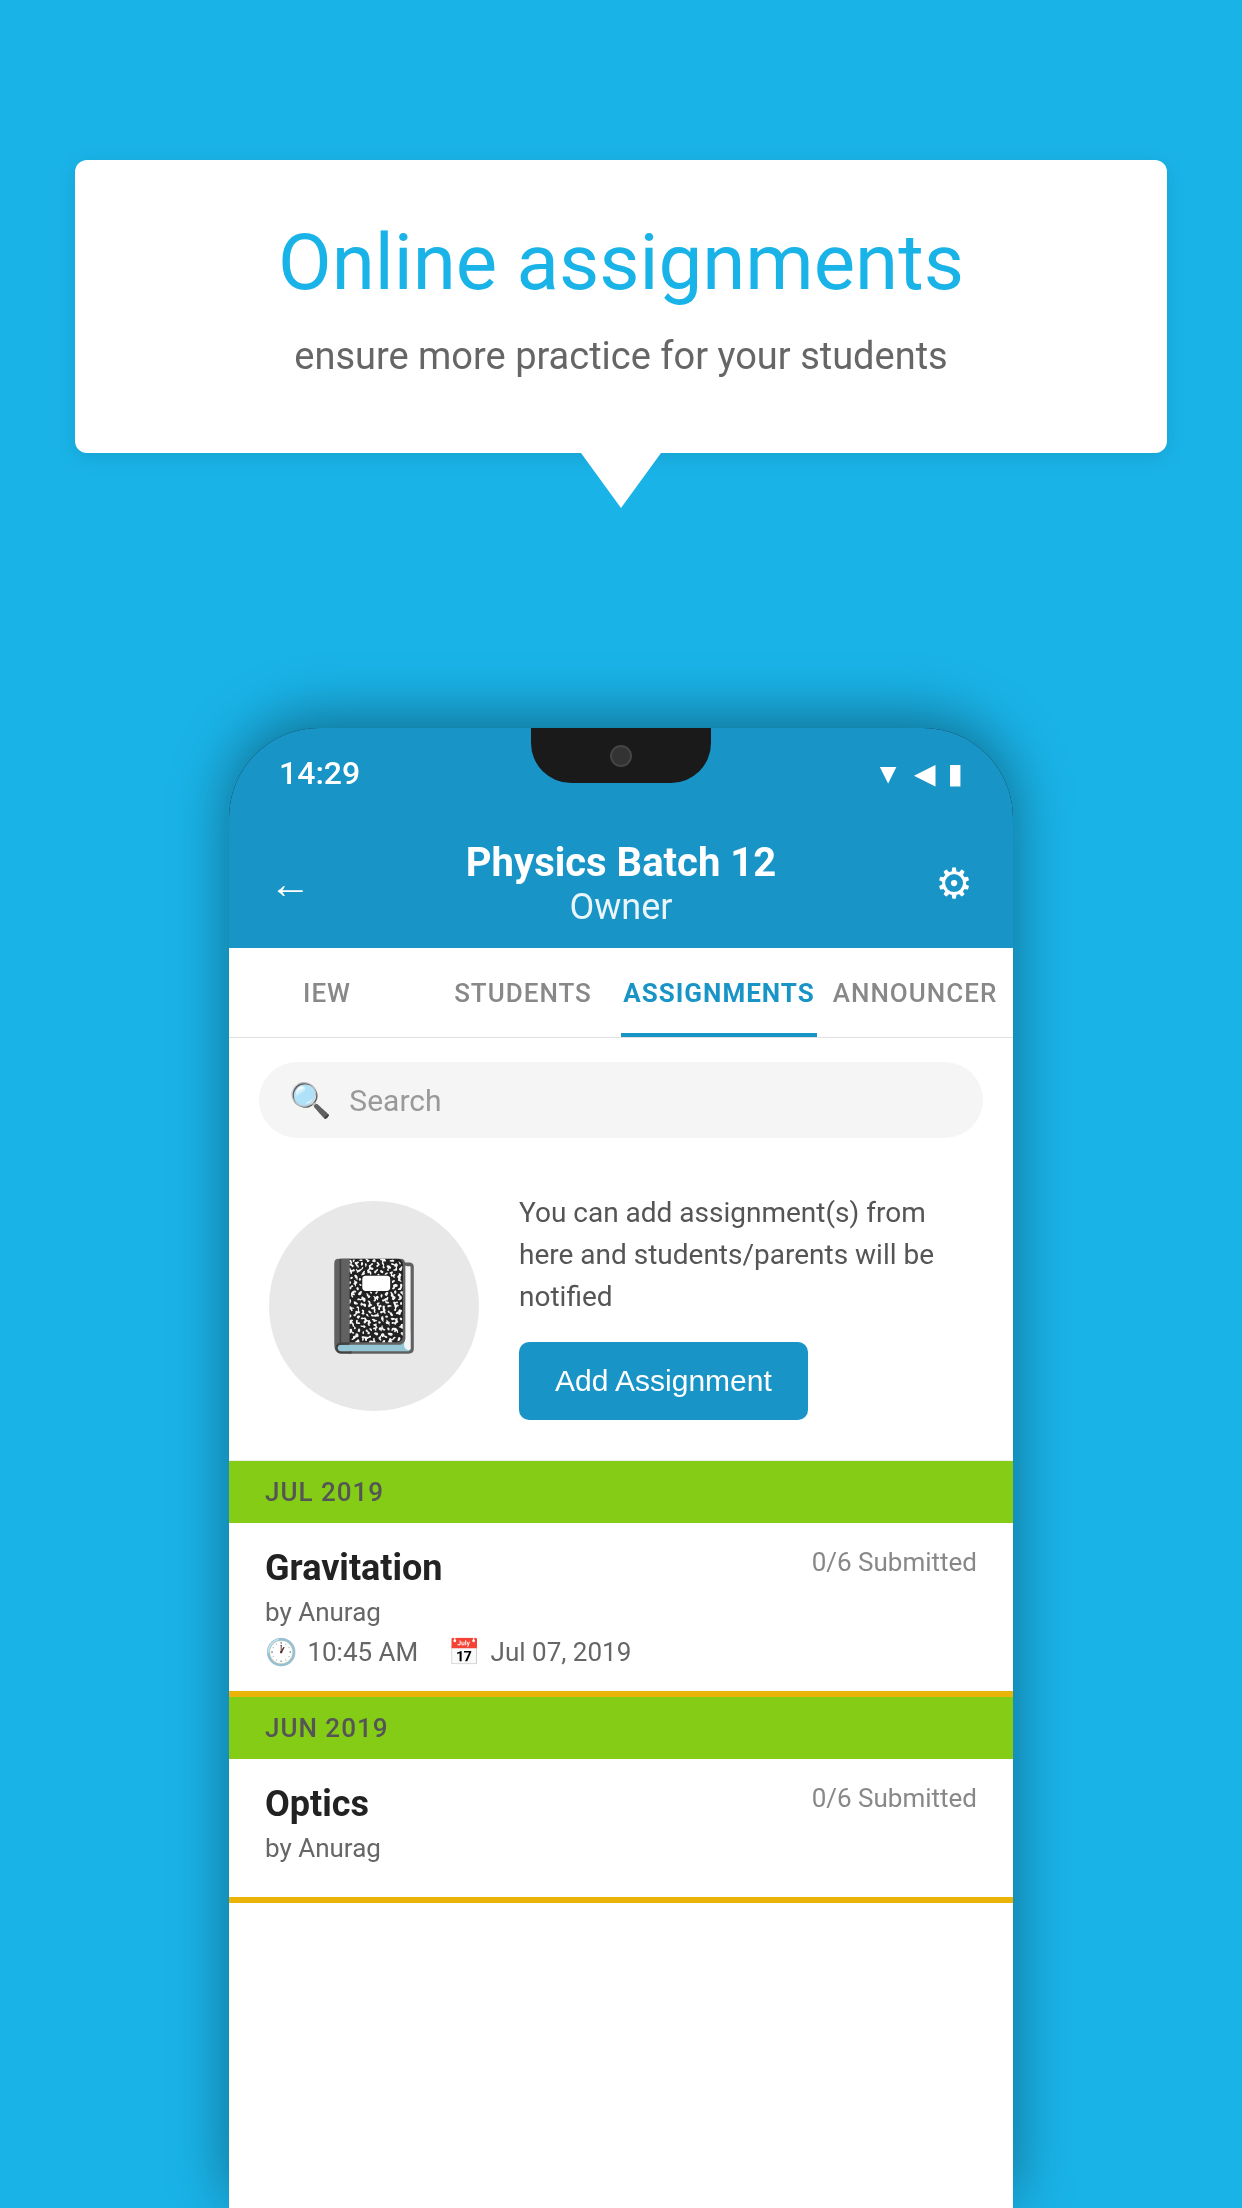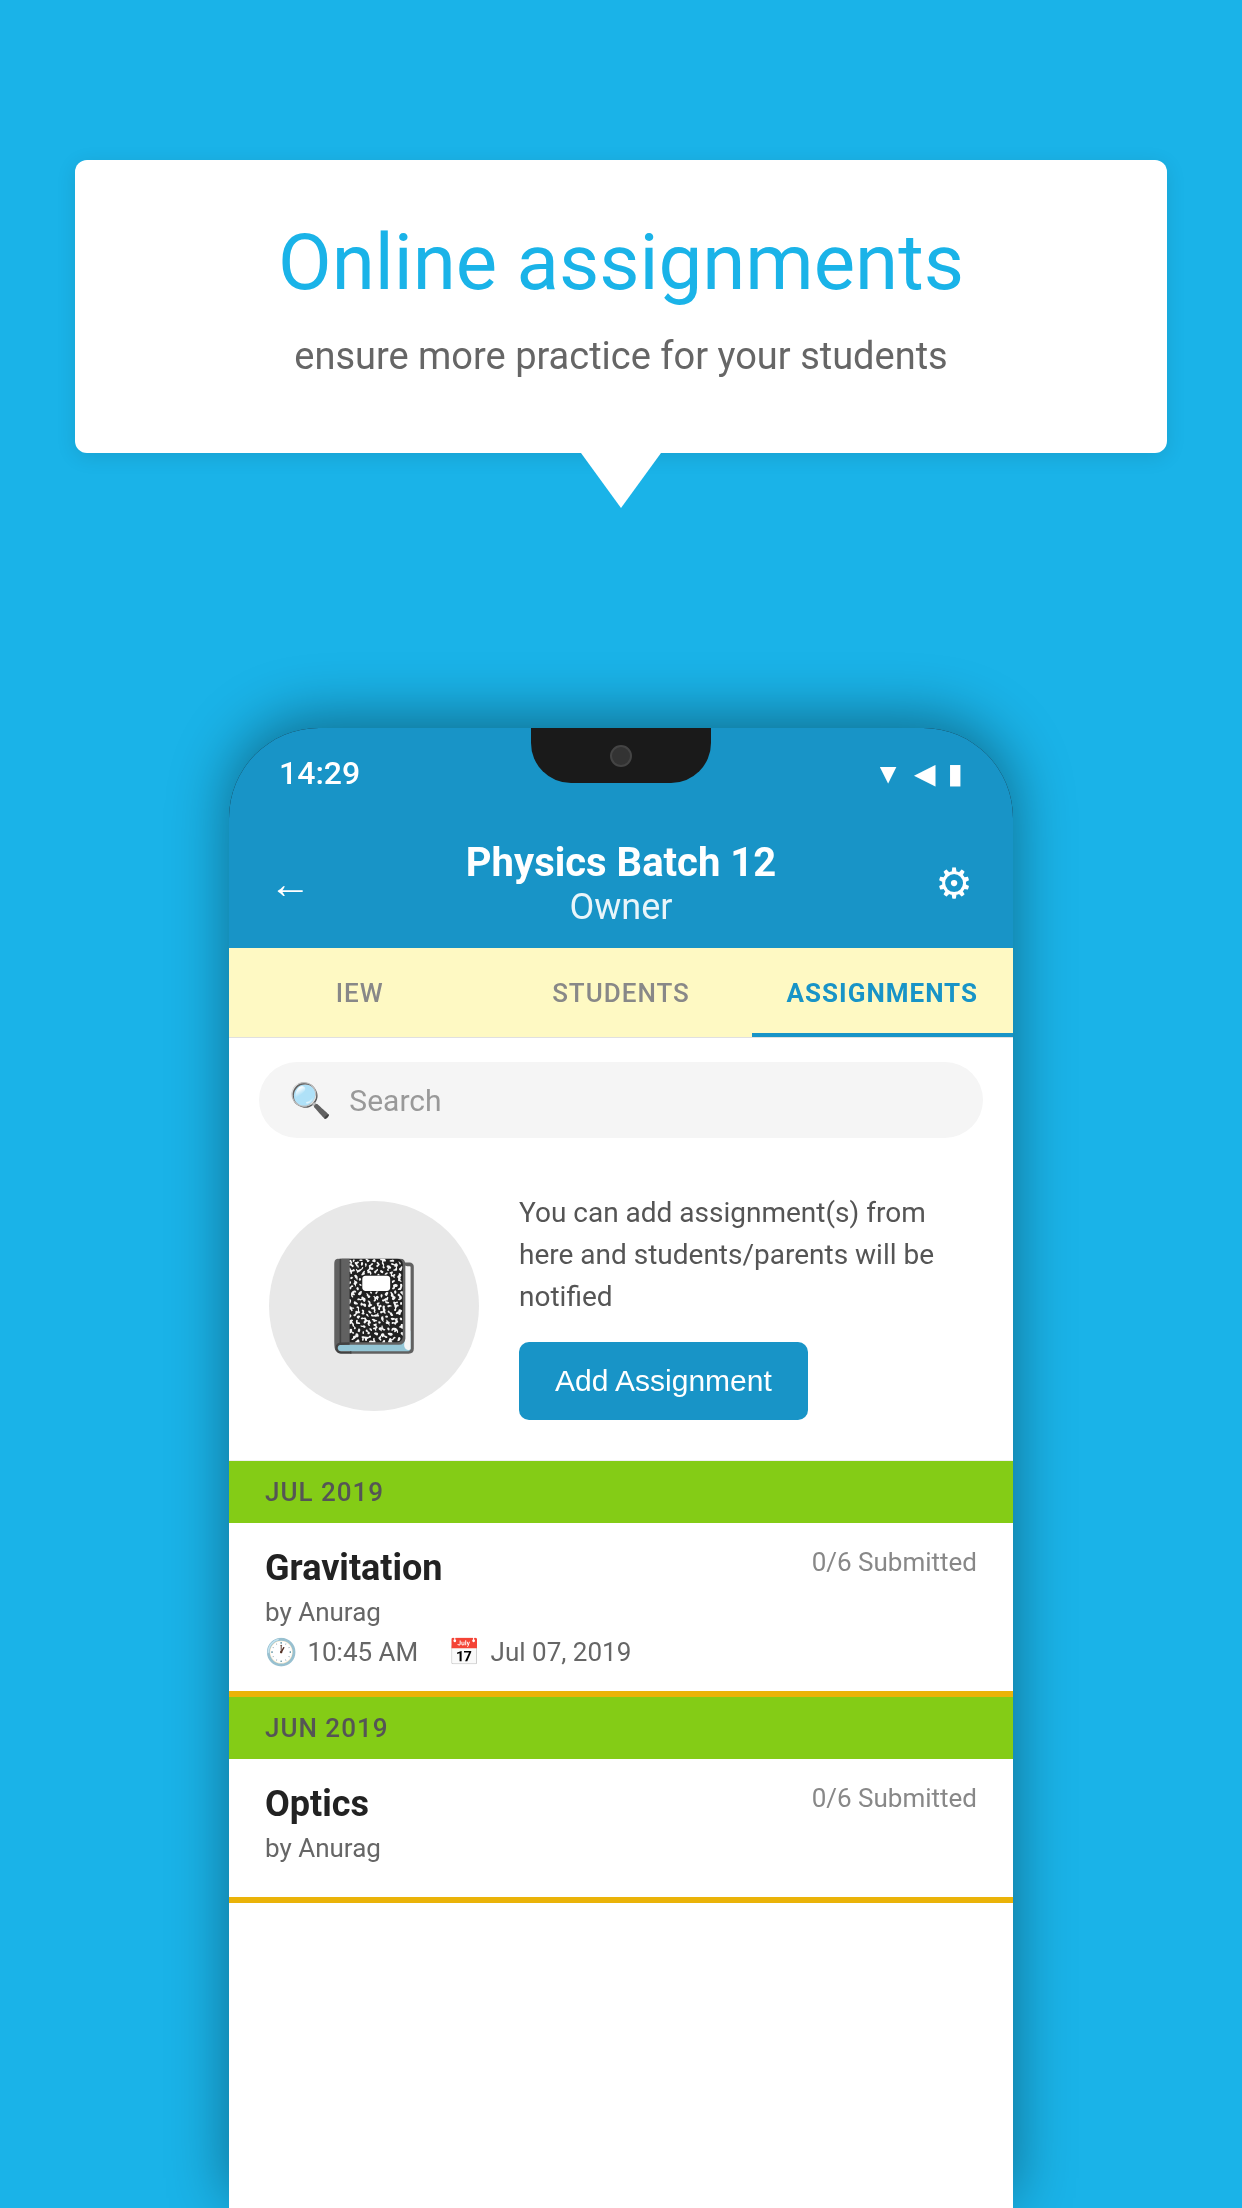--- a/index.html
+++ b/index.html
@@ -154,21 +154,21 @@
       cursor: pointer;
     }
 
     
     .tab-bar {
       position: absolute;
       top: 220px;
       left: 0;
       right: 0;
       height: 90px;
-      background: #fef9c3;
+      background: #ffffff;
       display: flex;
       align-items: center;
       border-bottom: 1px solid #e0e0e0;
     }
     .tab-item {
       flex: 1;
       height: 100%;
       display: flex;
       align-items: center;
       justify-content: center;
@@ -352,20 +352,23 @@
 
   <div class="tab-bar">
     <div class="tab-item">
       <span>IEW</span>
     </div>
     <div class="tab-item">
       <span>STUDENTS</span>
     </div>
     <div class="tab-item active">
       <span>ASSIGNMENTS</span>
+    </div>
+    <div class="tab-item">
+      <span>ANNOUNCER</span>
     </div>
   </div>
 
   <div class="app-content">
 
     <div class="search-bar">
       <span class="search-icon-el">🔍</span>
       <span class="search-text">Search</span>
     </div>
 

